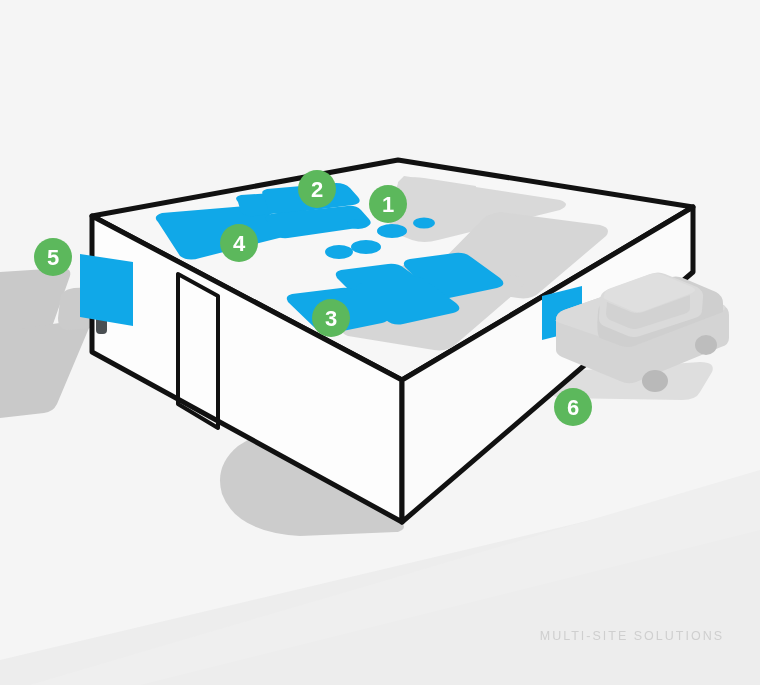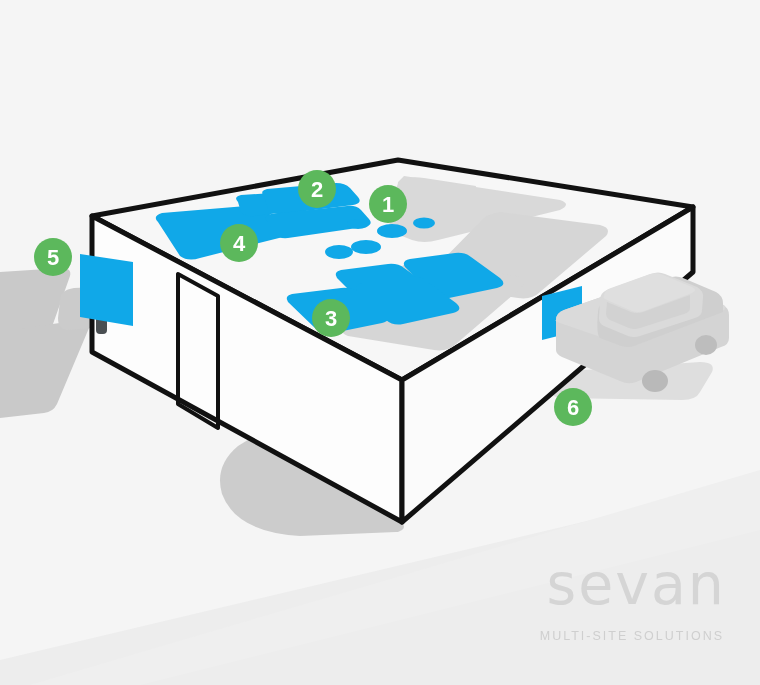--- a/index.html
+++ b/index.html
@@ -160,17 +160,16 @@
       </g>
       <g>
         <circle cx="573" cy="407" r="19" fill="#5cb85c"></circle>
         <text class="marker-num" x="573" y="407" fill="#ffffff" font-size="22" text-anchor="middle" dominant-baseline="central">6</text>
       </g>
     </g>
 
   </svg>
 
   <div class="logo-wrap">
-    <div class="logo-word">sevan</div>
     <div class="logo-sub">MULTI-SITE SOLUTIONS</div>
   </div>
 
 </div>
 
 </body></html>

